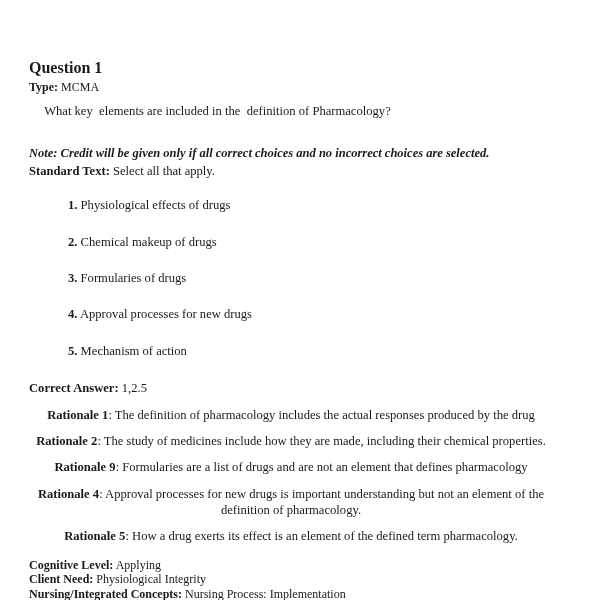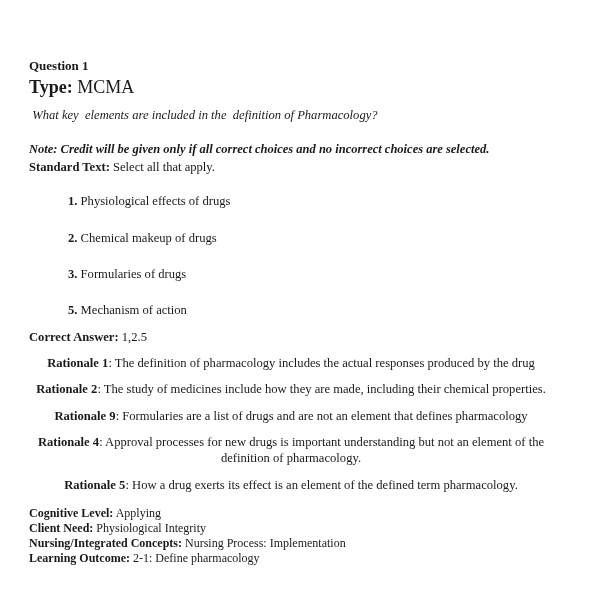--- a/index.html
+++ b/index.html
@@ -24,37 +24,36 @@
   }
   .doc {
     width: 524px;
     font-size: 12.6px;
     line-height: 1.28;
   }
   .lbl { font-weight: bold; }
   
   .qhead {
     font-weight: bold;
-    font-size: 13px;
+    font-size: 16px;
     line-height: 1.30;
     margin: 0;
   }
   .typeline {
-    font-size: 18px;
+    font-size: 12px;
     line-height: 1.30;
     margin: 1px 0 0 0;
   }
   .stem {
-    margin: 8px 0 0 0;
+    margin: 8px 0 0 12px;
     line-height: 1.30;
     white-space: pre-wrap;
-    font-style: italic;
   }
   .note {
-    margin: 17px 0 0 0;
+    margin: 25px 0 0 0;
     font-weight: bold;
     font-style: italic;
     font-size: 12.5px;
     line-height: 1.30;
   }
   .stdtext {
     margin: 2px 0 0 0;
     line-height: 1.30;
   }
   ol.choices {
@@ -64,21 +63,21 @@
   }
   ol.choices li {
     margin: 16px 0 0 0;
     padding: 2px 0 2px 0;
     line-height: 1.30;
   }
   ol.choices li .num {
     font-weight: bold;
   }
   .answer {
-    margin: 8px 0 0 0;
+    margin: 19px 0 0 0;
     line-height: 1.30;
   }
   .rationale {
     margin: 10px 0 0 0;
     line-height: 1.30;
     text-align: center;
   }
   .meta {
     margin: 13px 0 0 0;
   }
@@ -100,20 +99,21 @@
     <div class="stem"> What key  elements are included in the  definition of Pharmacology?</div>
 
     <div class="note">Note: Credit will be given only if all correct choices and no incorrect choices are selected.</div>
 
     <div class="stdtext"><span class="lbl">Standard Text:</span><span> Select all that apply.</span></div>
 
     <ol class="choices">
       <li><span class="num">1.</span><span> Physiological effects of drugs</span></li>
       <li><span class="num">2.</span><span> Chemical makeup of drugs</span></li>
       <li><span class="num">3.</span><span> Formularies of drugs</span></li>
+      <li><span class="num">4.</span><span> Approval processes for new drugs</span></li>
       <li><span class="num">5.</span><span> Mechanism of action</span></li>
     </ol>
 
     <div class="answer"><span class="lbl">Correct Answer:</span><span> 1,2.5</span></div>
 
     <div class="rationale"><span class="lbl">Rationale 1</span><span>: </span><span>The definition of pharmacology includes the actual responses produced by the drug</span></div>
 
     <div class="rationale"><span class="lbl">Rationale 2</span><span>: </span><span>The study of medicines include how they are made, including their chemical properties.</span></div>
 
     <div class="rationale"><span class="lbl">Rationale 9</span><span>: </span><span>Formularies are a list of drugs and are not an element that defines pharmacology</span></div>

